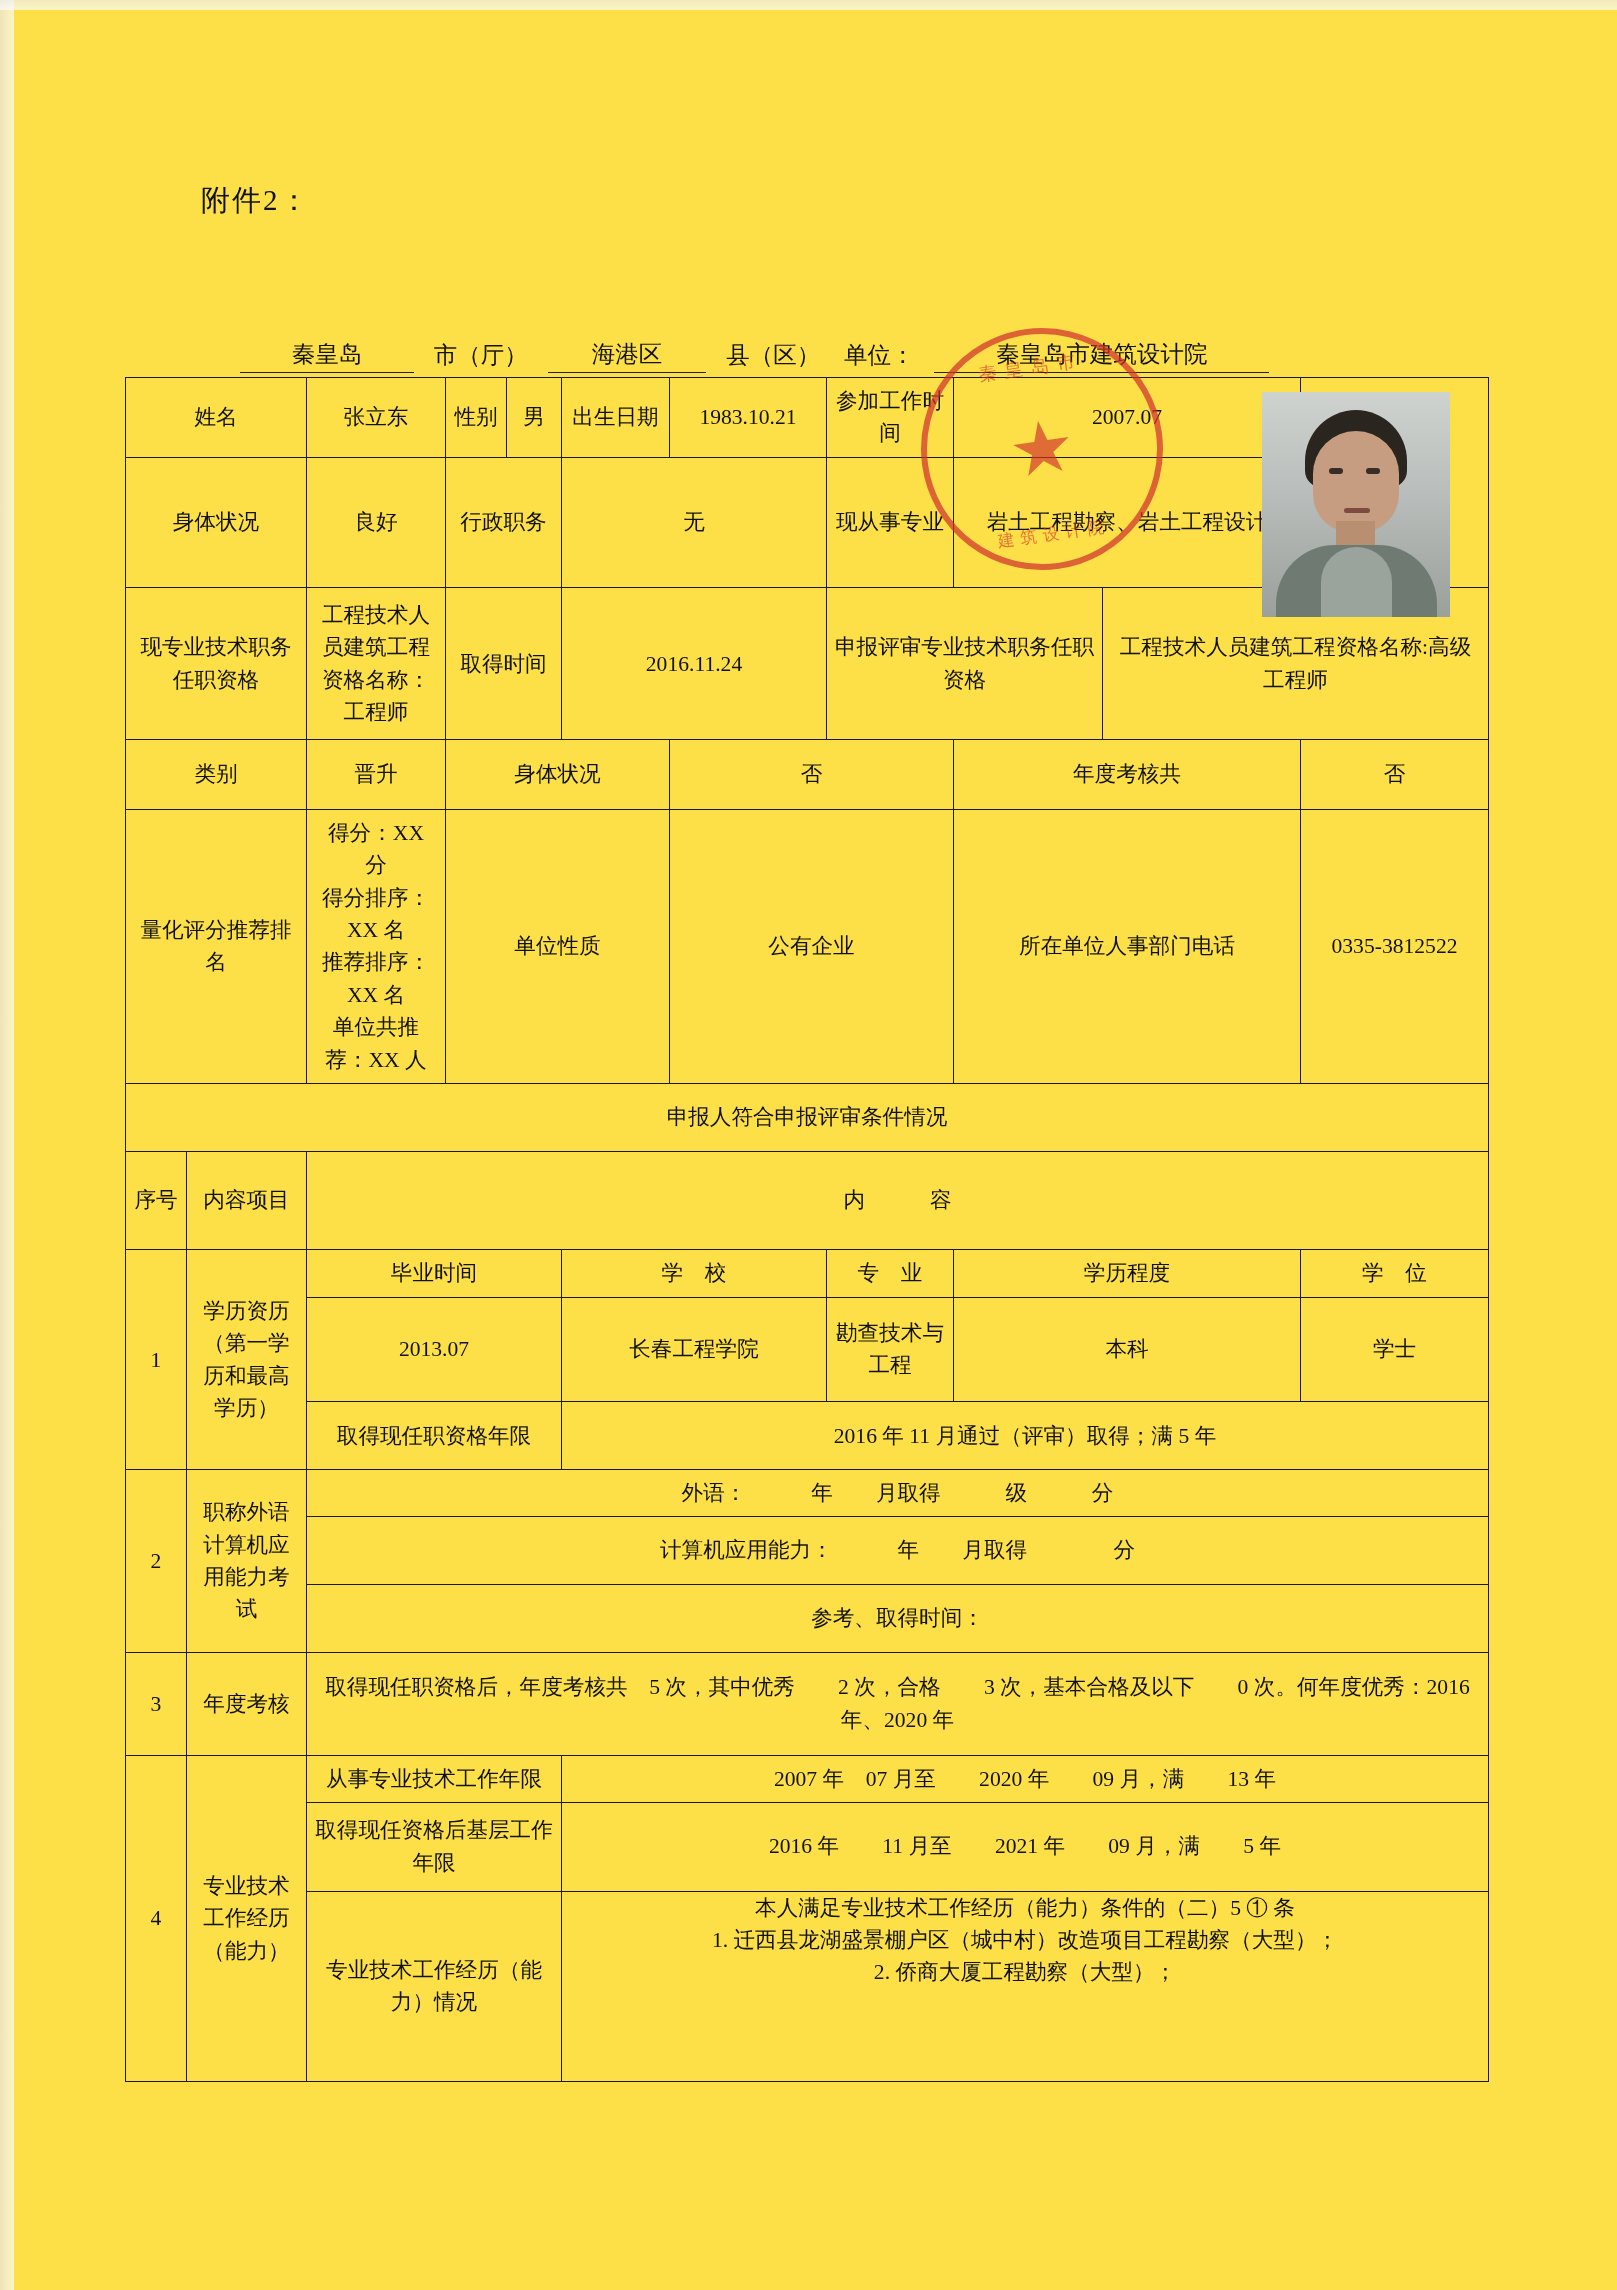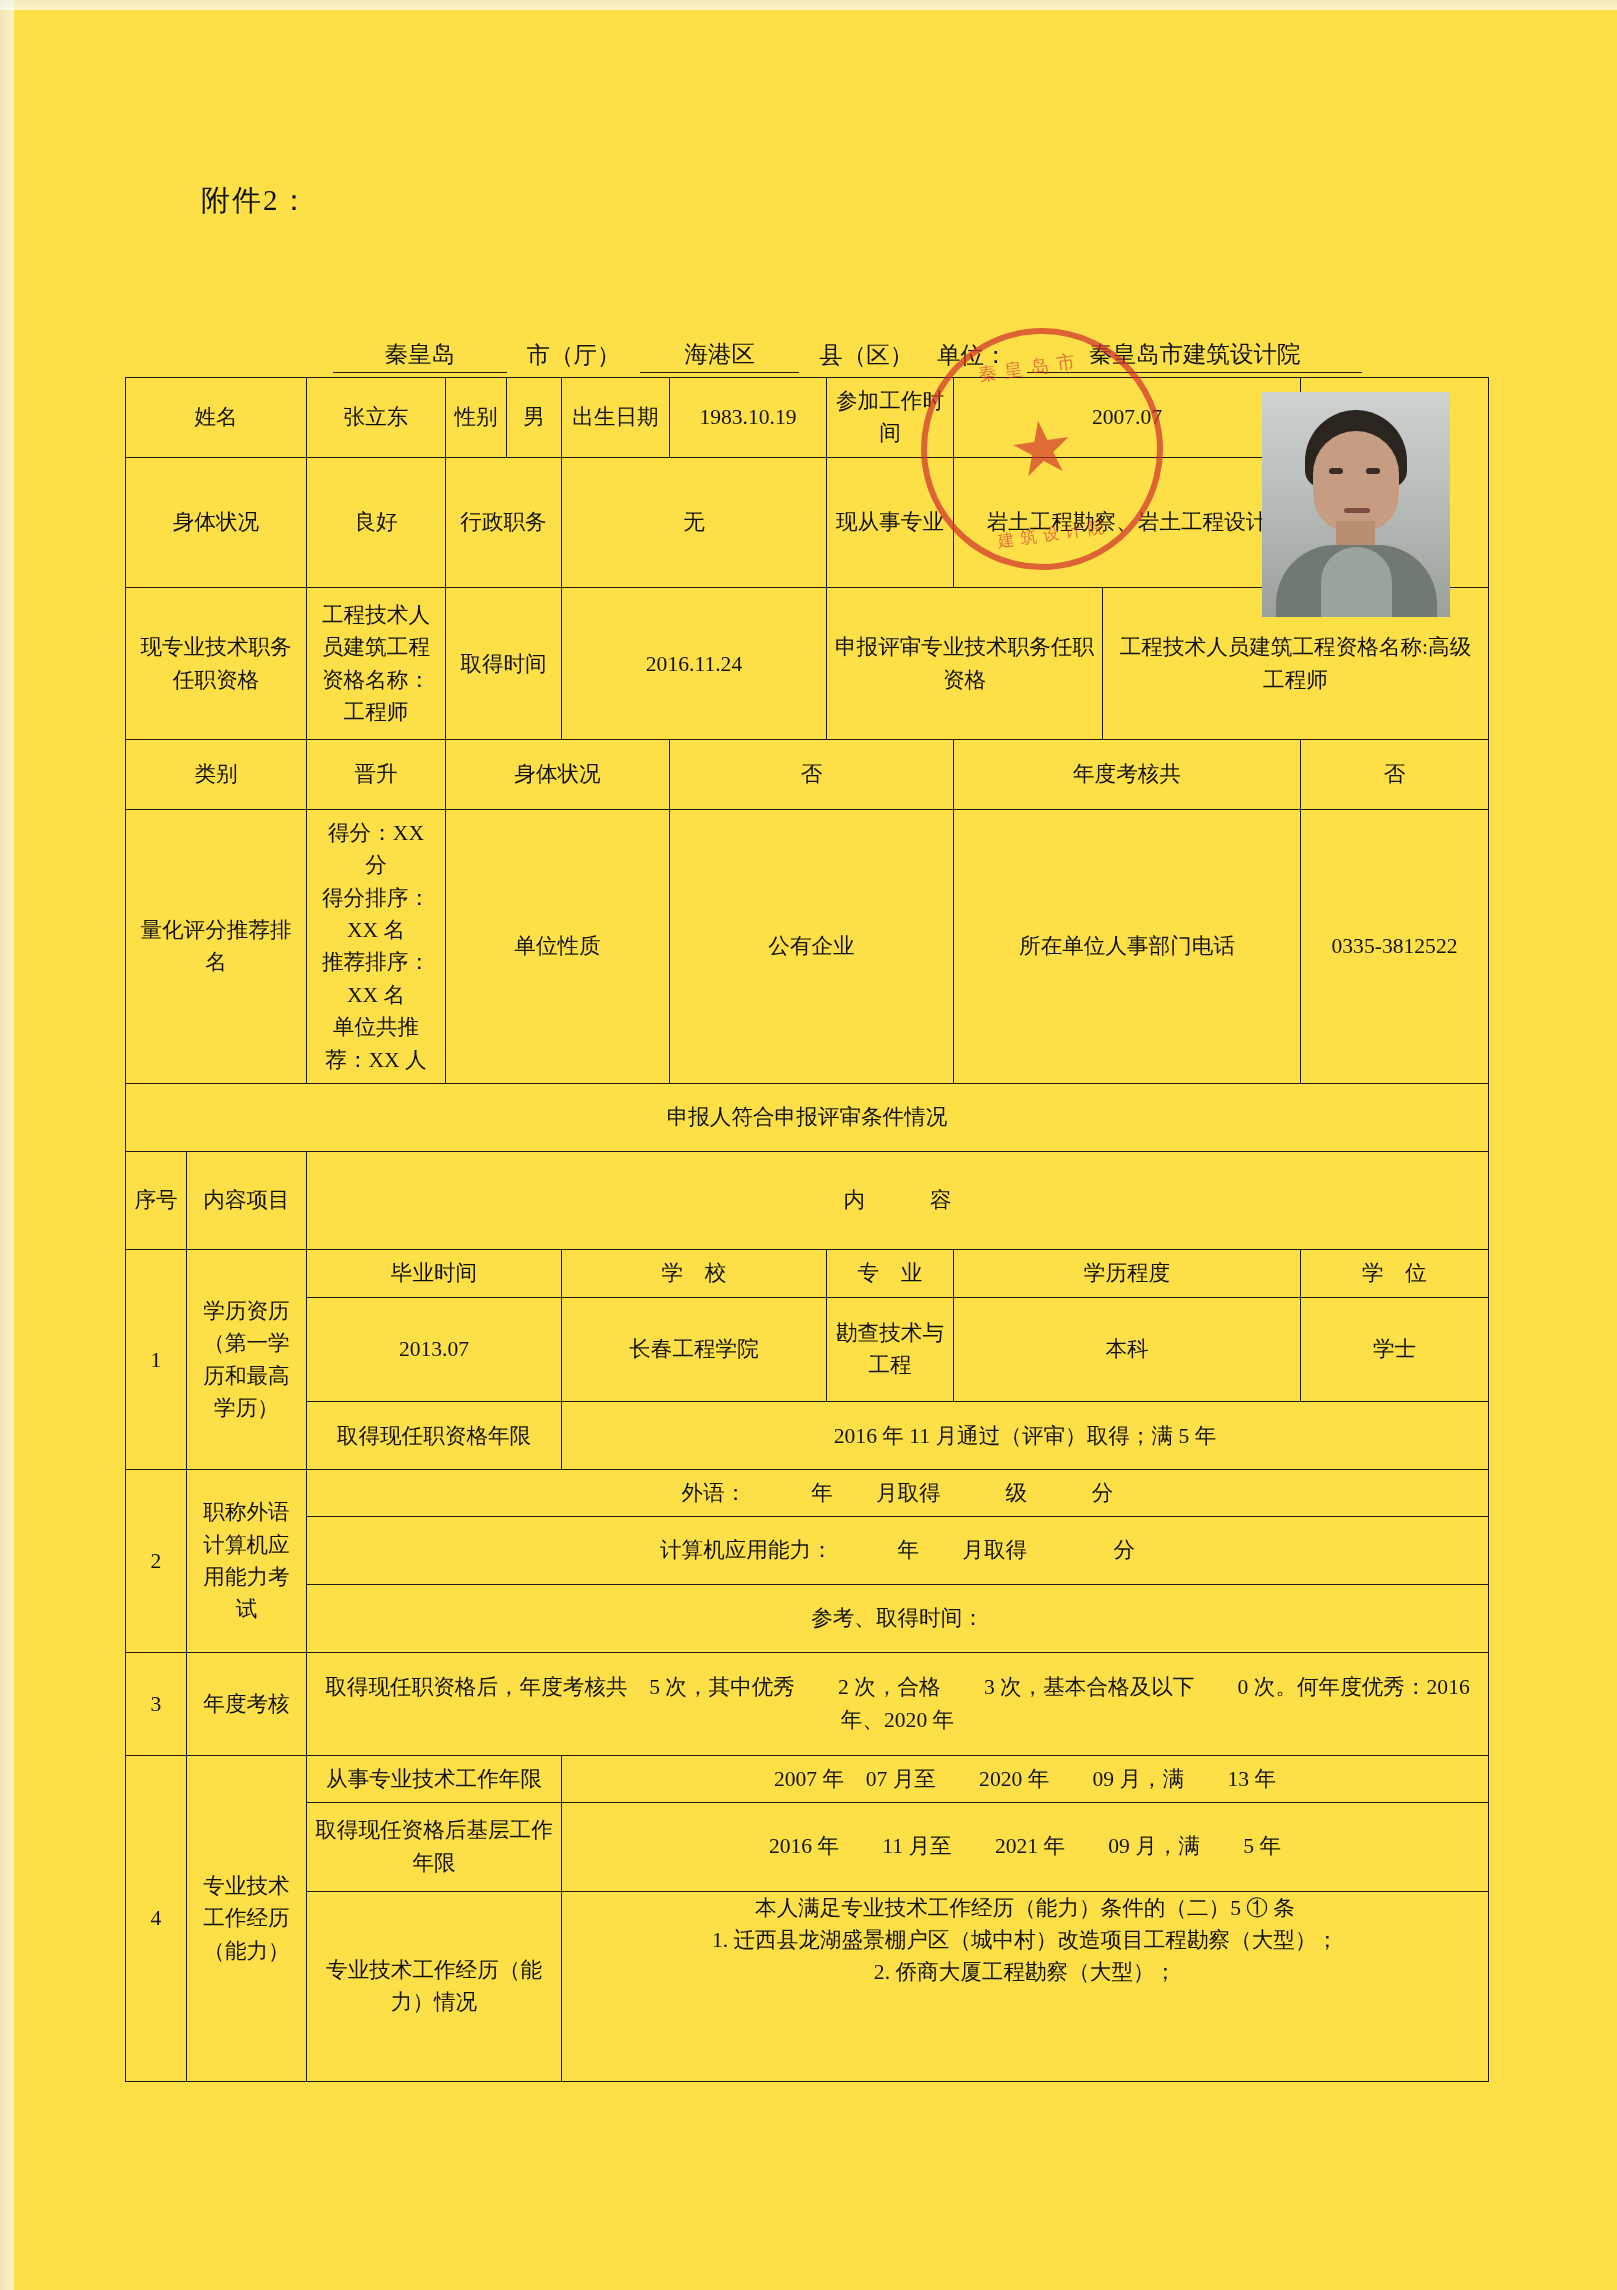--- a/index.html
+++ b/index.html
@@ -49,21 +49,20 @@
     letter-spacing: 1px;
   }
   .subheader {
     position: absolute;
     left: 240px; top: 338px;
     width: 1215px;
     font-size: 23.5px;
     display: flex;
     align-items: flex-end;
     gap: 16px;
-    justify-content: center;
   }
   .ul {
     display: inline-block;
     border-bottom: 1.6px solid #222;
     text-align: center;
     padding: 0 5.9px 2px 5.9px;
   }
   .plain { padding: 0 3.9px 2px 3.9px; display:inline-block; }
 
   table.main {
@@ -193,21 +192,21 @@
       <col style="width:188px">
     </colgroup>
 
     <tbody>
         <tr>
       <td colspan="2" class="tall lh-tight">姓名</td>
       <td class="tall">张立东</td>
       <td class="tall lh-tight">性别</td>
       <td class="tall">男</td>
       <td class="tall lh-tight">出生日期</td>
-      <td class="tall">1983.10.19</td>
+      <td class="tall">1983.10.21</td>
       <td class="tall lh-tight">参加工作时间</td>
       <td colspan="2" class="tall">2007.07</td>
       <td rowspan="2"></td>
     </tr>
 
     <tr>
       <td colspan="2" style="height:116px">身体状况</td>
       <td>良好</td>
       <td colspan="2" class="lh-tight">行政职务</td>
       <td colspan="2">无</td>

